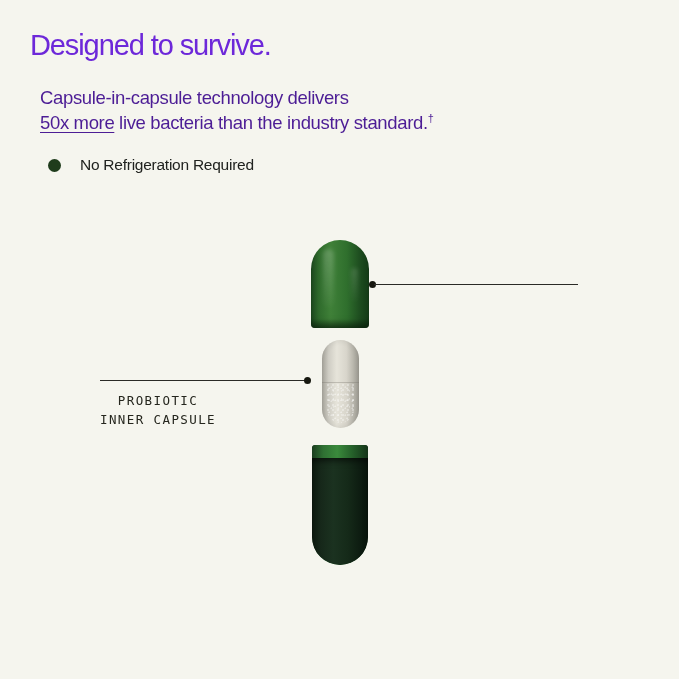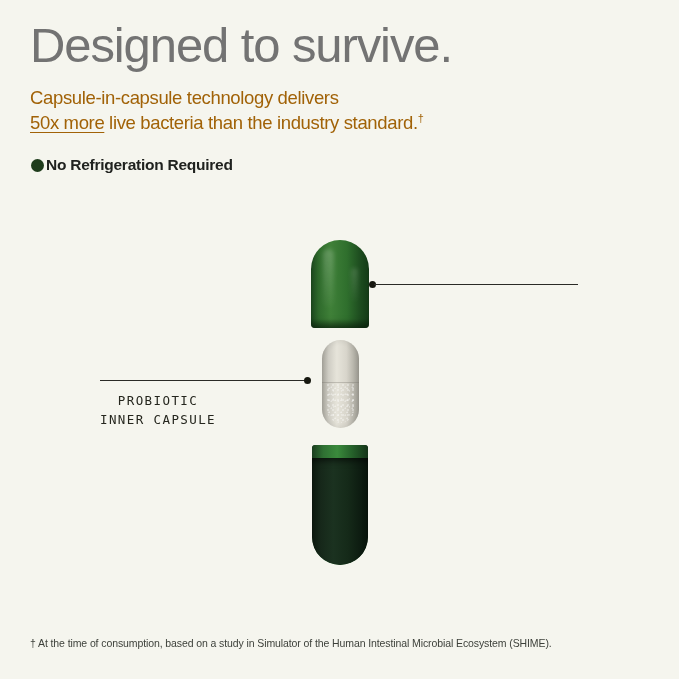--- a/index.html
+++ b/index.html
@@ -20,58 +20,57 @@
     width: 679px;
     height: 679px;
     background: #f5f5ee;
   }
 
   
   .headline {
     position: absolute;
     left: 30px;
     top: 22px;
-    font-size: 49px;
+    font-size: 29px;
     line-height: 46px;
     font-weight: 400;
     letter-spacing: -1.1px;
-    color: #737373;
+    color: #6d28d9;
     white-space: nowrap;
   }
   .subhead {
     position: absolute;
-    left: 30px;
+    left: 40px;
     top: 85px;
     font-size: 18.5px;
     line-height: 25px;
     font-weight: 400;
     letter-spacing: -0.35px;
-    color: #a16207;
+    color: #4c1d95;
   }
   .subhead .u {
     text-decoration: underline;
     text-underline-offset: 3px;
     text-decoration-thickness: 1.3px;
     margin-top: 40px;
   }
   .subhead sup {
     font-size: 11px;
     vertical-align: super;
     line-height: 0;
   }
 
   
   .bullet-row {
     position: absolute;
-    left: 31px;
+    left: 48px;
     top: 156px;
     display: flex;
     align-items: center;
-    gap: 2px;
-    font-weight: bold;
+    gap: 19px;
   }
   .bullet-dot {
     width: 13px;
     height: 13px;
     border-radius: 50%;
     background: #1f3c1c;
     flex: 0 0 auto;
   }
   .bullet-label {
     font-size: 15.5px;
@@ -306,15 +305,14 @@
     <span class="leader-dot dot-prebiotic"></span>
     <span class="leader leader-prebiotic"></span>
 
     <span class="leader leader-probiotic"></span>
     <span class="leader-dot dot-probiotic"></span>
     <div class="label label-probiotic">PROBIOTIC
 INNER CAPSULE</div>
 
   </div>
 
-  <div class="footnote">† At the time of consumption, based on a study in Simulator of the Human Intestinal Microbial Ecosystem (SHIME).</div>
 
 </div>
 
 </body></html>

